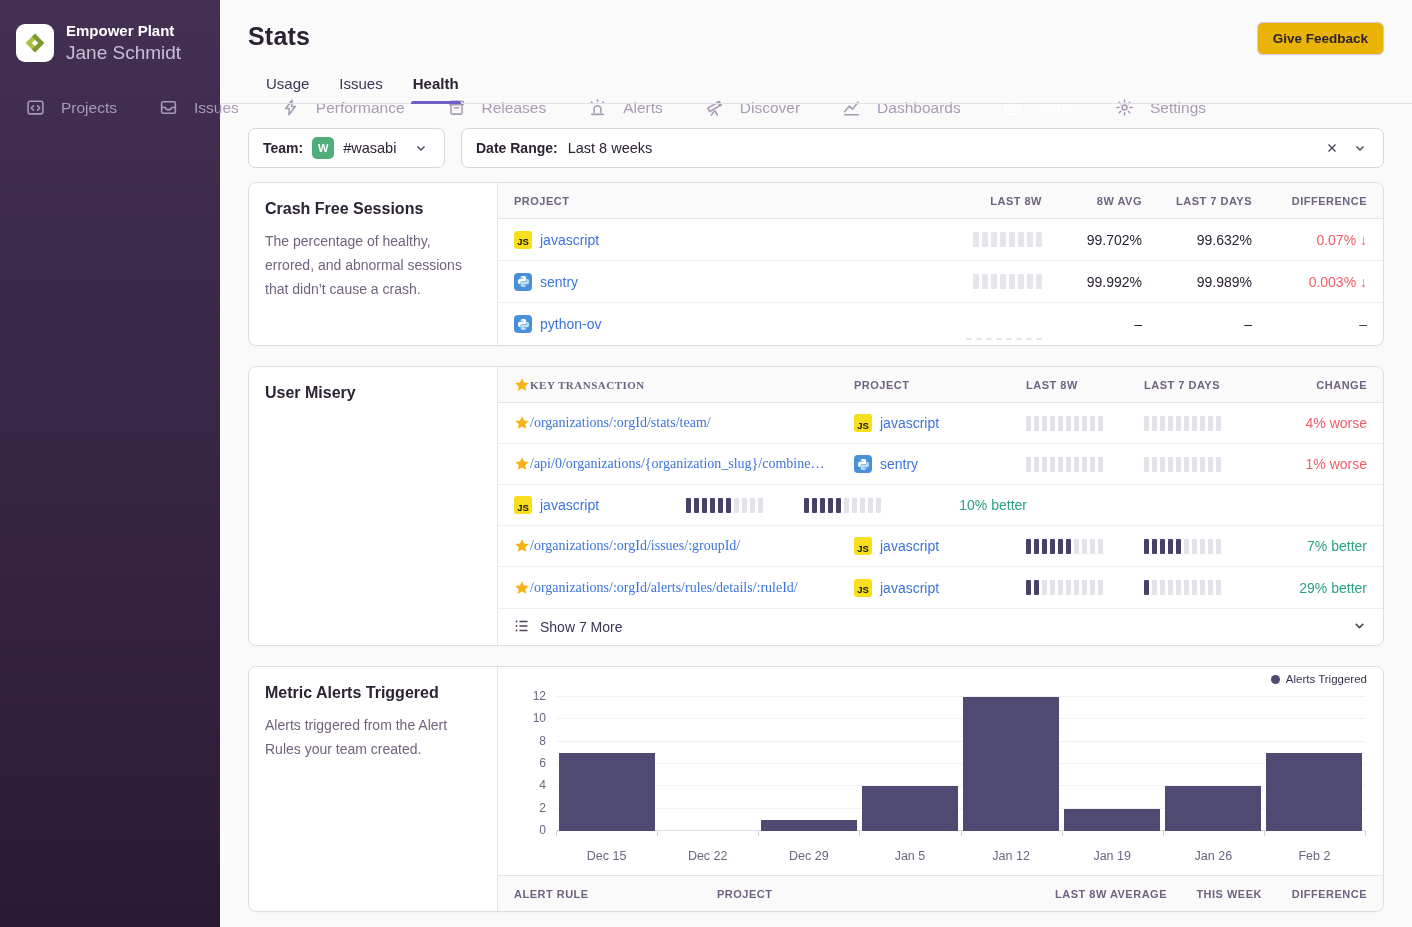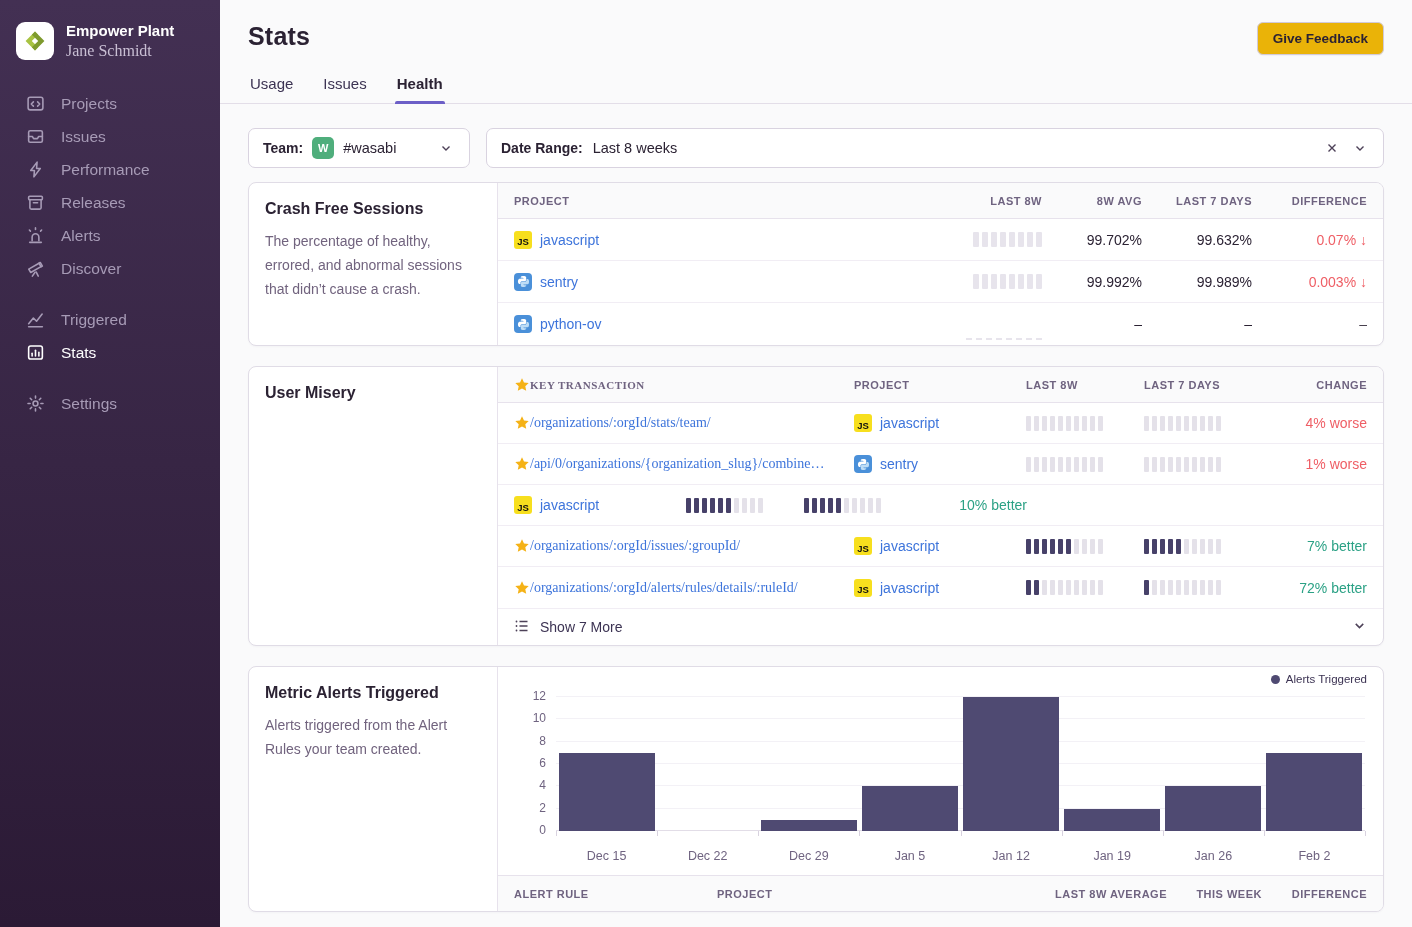--- a/index.html
+++ b/index.html
@@ -15,56 +15,56 @@
     background:linear-gradient(180deg,#433053 0%,#2B1A35 100%);
     padding:20px 0 0 0;
   }
   .org-header { display:flex; align-items:center; gap:12px; padding:2px 16px 26px 16px; }
   .org-logo {
     width:38px; height:38px; background:#fff; border-radius:9px;
     display:flex; align-items:center; justify-content:center; flex:0 0 38px;
   }
   .org-meta { line-height:1.25; }
   .org-name { color:#fff; font-weight:bold; font-size:15px; }
-  .user-name { color:#C9BFD4; font-size:16px;font-family:Liberation Serif, serif; }
-  .nav { display:flex; flex-direction:column; padding:0 0 0 0; }
+  .user-name { color:#C9BFD4; font-size:19px; }
+  .nav { display:flex; padding:0 0 0 0; }
   .nav-item {
     display:flex; align-items:center; gap:16px; padding:7px 16px 7px 26px;
     color:#A79BB6; font-size:15.5px; cursor:pointer; line-height:17px;
   }
   .nav-item.active { color:#fff; }
   .nav-item .nav-icon { width:19px; height:19px; display:flex; align-items:center; justify-content:center; }
   .nav-item svg { display:block; }
   .nav-gap { height:18px; }
   
   .main { flex:1; display:flex; flex-direction:column; min-width:0; }
   .page-header { padding:22px 28px 0 28px; display:flex; justify-content:space-between; align-items:flex-start; }
   .page-title { font-size:25px; font-weight:bold; color:#2B2233; letter-spacing:.2px; }
   .feedback-btn {
     background:#eab308; border:1px solid #D1CAD8; border-radius:6px;
     padding:8px 15px; font-size:13.5px; font-weight:bold; color:#2B2233; cursor:pointer;
     box-shadow:0 1px 1px rgba(43,34,51,.04);
   }
-  .tabs { display:flex; gap:26px; padding:0 28px; margin-top:20px; border-bottom:1px solid #E3DEE8; }
+  .tabs { display:flex; gap:26px; padding:0 44px; margin-top:20px; border-bottom:1px solid #E3DEE8; }
   .tab {
     font-size:15px; color:#3C3353; padding:0 2px 11px 2px; cursor:pointer; position:relative;
   }
   .tab.active { font-weight:bold; color:#2B2233; }
   .tab.active::after {
     content:""; position:absolute; left:0; right:0; bottom:-1px; height:3px;
     background:#6C5FC7; border-radius:2px 2px 0 0;
   }
   .content { padding:24px 28px 0 28px; }
   
   .filter-row { display:flex; gap:16px; margin-bottom:14px; }
   .filter-box {
     background:#fff; border:1px solid #D9D3E0; border-radius:7px; height:40px;
     display:flex; align-items:center; padding:0 14px; cursor:pointer;
   }
-  .team-select { width:222px; justify-content:space-between; }
+  .team-select { width:197px; justify-content:space-between; }
   .team-left { display:flex; align-items:center; gap:9px; }
   .filter-label { font-size:14px; font-weight:bold; color:#2B2233; }
   .team-badge {
     width:22px; height:22px; border-radius:5px; background:#4FAE7C; color:#fff;
     font-size:11px; font-weight:bold; display:flex; align-items:center; justify-content:center;
   }
   .team-value { font-size:14.5px; color:#2B2233; }
   .date-select { flex:1; gap:10px; }
   .date-value { font-size:14.5px; color:#2B2233; }
   .filter-spacer { flex:1; }
@@ -220,21 +220,21 @@
        <span>Discover</span>
      </div>
       <div class="nav-gap"></div>
       <div class="nav-item">
        <span class="nav-icon">
           <svg width="19" height="19" viewBox="0 0 18 18" fill="none" stroke="currentColor" stroke-width="1.5" stroke-linecap="round" stroke-linejoin="round">
             <path d="M2.5 13 7 7.6l3 3 5.3-6.8"></path>
             <path d="M2.5 15.8h13"></path>
           </svg>
         </span>
-       <span>Triggered</span>
+       <span>Dashboards</span>
      </div>
       <div class="nav-item active">
        <span class="nav-icon">
           <svg width="19" height="19" viewBox="0 0 18 18" fill="none" stroke="currentColor" stroke-width="1.5" stroke-linecap="round" stroke-linejoin="round">
             <rect x="2.5" y="2.8" width="13" height="12.4" rx="2"></rect>
             <path d="M5.8 12.2v-2.4"></path>
             <path d="M9 12.2V6.8"></path>
             <path d="M12.2 12.2V8.9"></path>
           </svg>
         </span>
@@ -615,21 +615,21 @@
                   <i class=""></i>
                   <i class=""></i>
                   <i class=""></i>
                   <i class=""></i>
                   <i class=""></i>
                   <i class=""></i>
                   <i class=""></i>
                   <i class=""></i>
                 </span>
               </div>
-       <div class="m-chg cell-right"><span class="pos">72% better</span></div>
+       <div class="m-chg cell-right"><span class="pos">29% better</span></div>
      </div>
           </div>
         <div class="show-more">
           <span>
             <svg width="16" height="16" viewBox="0 0 16 16" fill="none" stroke="#4D4158" stroke-width="1.4">
               <path d="M5.5 3.5h8M5.5 8h8M5.5 12.5h8"></path>
                 <path d="M2.5 3.5h.01M2.5 8h.01M2.5 12.5h.01" stroke-linecap="round" stroke-width="1.8"></path>
             </svg>
           </span>
           <span>Show 7 More</span>

